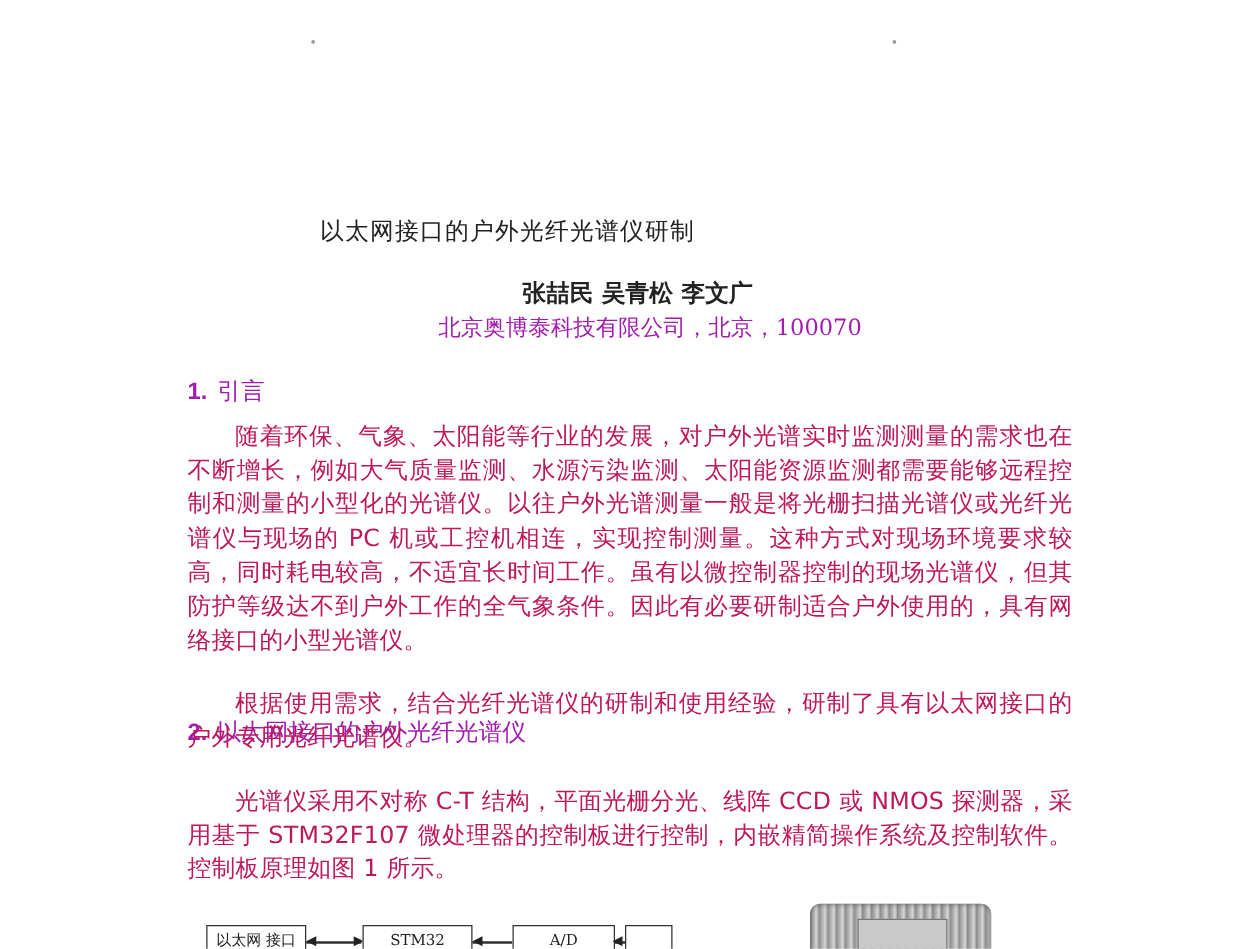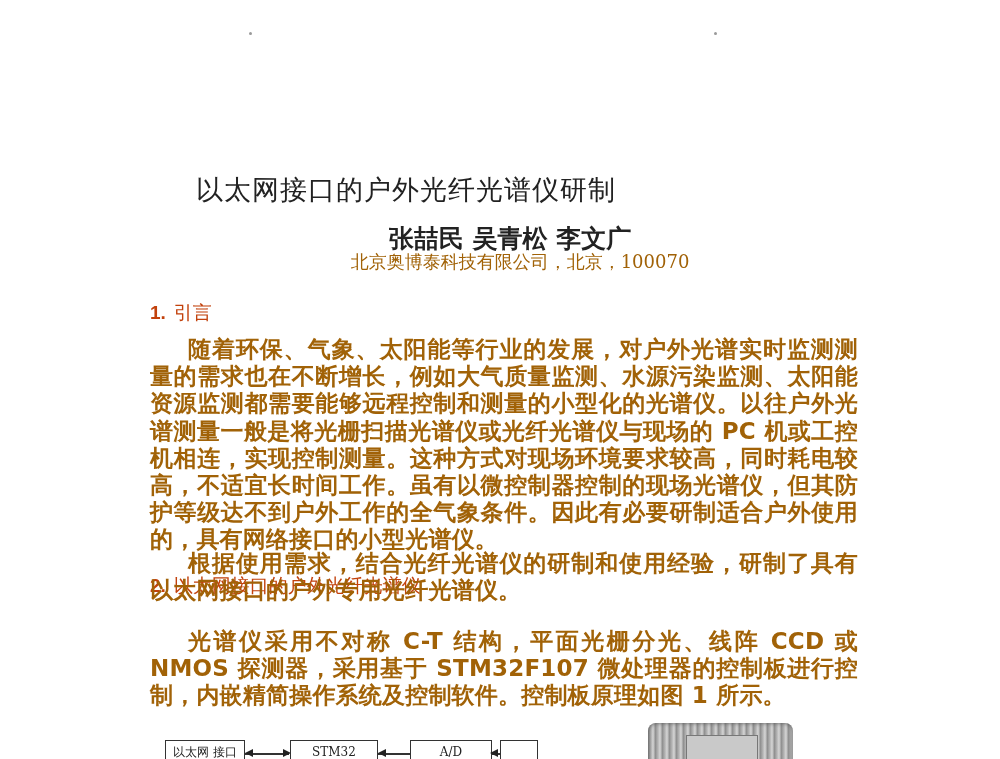--- a/index.html
+++ b/index.html
@@ -1,28 +1,28 @@
 <!DOCTYPE html>
 <html><head>
 <meta charset="utf-8">
 <style>
   html, body { margin:0; padding:0; }
   body { width:1000px; height:759px; background:#ffffff; position:relative; overflow:hidden;
          font-family:"DejaVu Sans", "Liberation Sans", sans-serif; color:#1a1a1a; }
   .speck { position:absolute; width:3px; height:3px; background:#9a9a9a; border-radius:50%; }
   .title { position:absolute; left:0; width:812px; top:172px; text-align:center;
-           font-family:"DejaVu Sans", sans-serif; font-size:27px; color:#222; letter-spacing:1px; }
+           font-family:"DejaVu Sans", sans-serif; font-size:19px; color:#222; letter-spacing:1px; }
   .authors { position:absolute; left:0; width:1000px; top:222px; text-align:center;
-             font-family:"DejaVu Serif", serif; font-weight:bold; font-size:25px; color:#222; padding-left:20px; box-sizing:border-box; }
+             font-family:"DejaVu Serif", serif; font-weight:bold; font-size:19px; color:#222; padding-left:20px; box-sizing:border-box; }
   .affil { position:absolute; left:0; width:1000px; top:250px; text-align:center;
-           font-family:"DejaVu Serif", serif; font-size:18px; color:#a16207; padding-left:40px; box-sizing:border-box; }
-  .heading { position:absolute; left:150px; font-size:19px; color:#c2410c; }
+           font-family:"DejaVu Serif", serif; font-size:18px; color:#a21caf; padding-left:40px; box-sizing:border-box; }
+  .heading { position:absolute; left:150px; font-size:19px; color:#a21caf; }
   .heading .num { font-family:"Liberation Sans", sans-serif; font-weight:bold; margin-right:8px; }
-  .para { position:absolute; left:150px; width:708px; font-size:23px; line-height:27.2px;
-          text-align:justify; color:#a16207; text-indent:38px; letter-spacing:0.2px;font-weight:bold; }
+  .para { position:absolute; left:150px; width:708px; font-size:19px; line-height:27.2px;
+          text-align:justify; color:#be185d; text-indent:38px; letter-spacing:0.2px; }
   .diagram { position:absolute; left:150px; top:728px; width:420px; height:40px; }
   .box { position:absolute; border:1.5px solid #333; background:#fff; font-family:"DejaVu Serif", serif;
          font-size:12px; text-align:center; line-height:22px; color:#222; }
   .arrow { position:absolute; height:1.5px; background:#333; }
   .ah-l { position:absolute; width:0; height:0; border-top:4px solid transparent; border-bottom:4px solid transparent; border-right:8px solid #222; }
   .ah-r { position:absolute; width:0; height:0; border-top:4px solid transparent; border-bottom:4px solid transparent; border-left:8px solid #222; }
   .photo { position:absolute; left:648px; top:723px; width:145px; height:50px; border-radius:8px 8px 0 0;
            background: repeating-linear-gradient(90deg, #8a8a8a 0px, #b5b5b5 3px, #d6d6d6 5px, #9c9c9c 7px);
            box-shadow: inset 0 0 4px #555; }
   .photo .plate { position:absolute; left:38px; top:12px; width:70px; height:30px; background:#c9c9c9; border:1px solid #777; }

